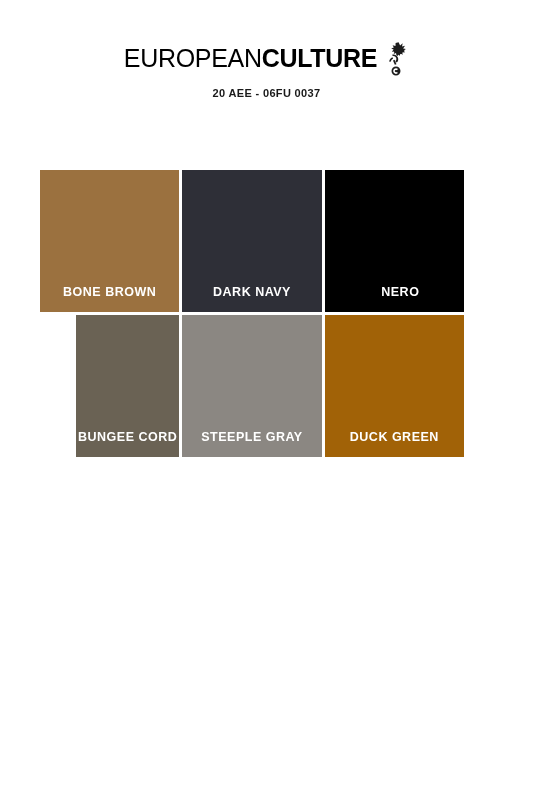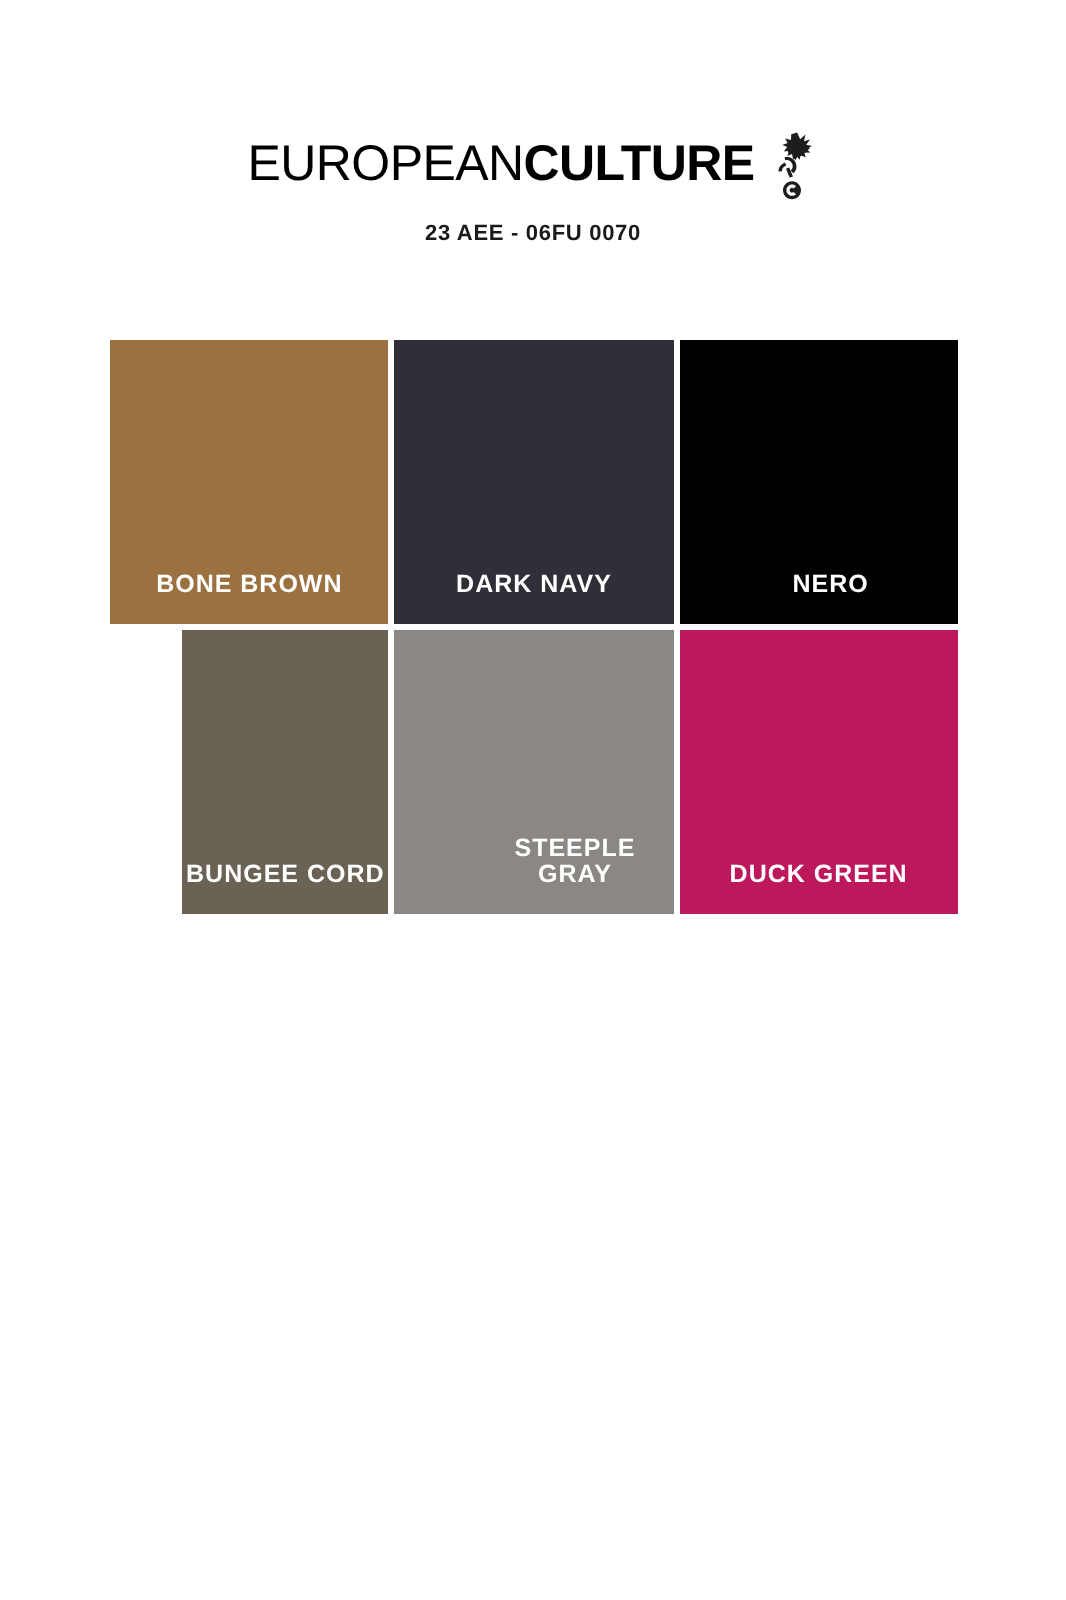--- a/index.html
+++ b/index.html
@@ -13,21 +13,21 @@
     position: relative;
     overflow: hidden;
     font-family: "Liberation Sans", sans-serif;
     -webkit-font-smoothing: antialiased;
   }
 
   
   .header {
     position: absolute;
     left: 0;
-    top: 64px;
+    top: 40px;
     width: 533px;
     text-align: center;
   }
   .brand-lockup {
     display: inline-flex;
     align-items: center;
     justify-content: center;
     gap: 6px;
     white-space: nowrap;
   }
@@ -60,21 +60,21 @@
     font-size: 11px;
     font-weight: 700;
     letter-spacing: 0.35px;
     color: #1a1a1a;
     line-height: 1;
   }
 
   
   .palette-grid {
     position: absolute;
-    left: 55px;
+    left: 40px;
     top: 170px;
     width: 424px;
     display: grid;
     grid-template-columns: repeat(3, 1fr);
     grid-auto-rows: 142px;
     gap: 3px;
   }
   .swatch {
     position: relative;
     display: flex;
@@ -118,42 +118,42 @@
           <path d="M10.0 19.4 l1.6 -0.6 1.9 4.4 -1.7 0.6 z"></path>
 
           <path d="M9.5 16.2 c-2.1 0.9 -3.4 2.6 -3.2 4.6 l1.7 -0.2 c-0.1 -1.2 0.7 -2.2 2.1 -2.8 z"></path>
 
           <path d="M13.0 25.6 c2.5 0 4.5 2.0 4.5 4.5 0 2.5 -2.0 4.5 -4.5 4.5 -2.5 0 -4.5 -2.0 -4.5 -4.5 0 -2.5 2.0 -4.5 4.5 -4.5 z m0 1.7 c-1.5 0 -2.8 1.3 -2.8 2.8 0 1.5 1.3 2.8 2.8 2.8 0.8 0 1.5 -0.3 2.0 -0.8 l-1.2 -1.1 c-0.2 0.2 -0.5 0.3 -0.8 0.3 -0.7 0 -1.2 -0.5 -1.2 -1.2 0 -0.7 0.5 -1.2 1.2 -1.2 0.3 0 0.6 0.1 0.8 0.3 l1.2 -1.1 c-0.5 -0.5 -1.2 -0.8 -2.0 -0.8 z"></path>
         </g>
       </svg>
     </span>
   </div>
 
-  <div class="ref-code">23 AEE - 06FU 0070</div>
+  <div class="ref-code">20 AEE - 06FU 0037</div>
 </div>
 
 <div class="palette-grid">
 
   <div class="swatch" style="background-color: rgb(155, 113, 63);">
     <div class="swatch-label" style="color: rgb(255, 255, 255);">BONE BROWN</div>
   </div>
 
   <div class="swatch" style="background-color: rgb(46, 47, 55);">
     <div class="swatch-label" style="color: rgb(255, 255, 255);">DARK NAVY</div>
   </div>
 
   <div class="swatch" style="background-color: rgb(0, 0, 0);">
     <div class="swatch-label" style="color: rgb(255, 255, 255); padding-left: 12px;">NERO</div>
   </div>
 
   <div class="swatch" style="background-color: rgb(106, 98, 84); margin-left: 36px;">
     <div class="swatch-label" style="color: rgb(255, 255, 255);">BUNGEE CORD</div>
   </div>
 
-  <div class="swatch" style="background-color: rgb(139, 135, 130); padding-left: 41px;">
+  <div class="swatch" style="background-color: rgb(139, 135, 130);">
     <div class="swatch-label" style="color: rgb(255, 255, 255);">STEEPLE GRAY</div>
   </div>
 
-  <div class="swatch" style="background-color: #be185d; justify-content: flex-end;">
+  <div class="swatch" style="background-color: #a16207; justify-content: flex-end;">
     <div class="swatch-label" style="color: rgb(255, 255, 255);">DUCK GREEN</div>
   </div>
 
 </div>
 
 </body></html>

